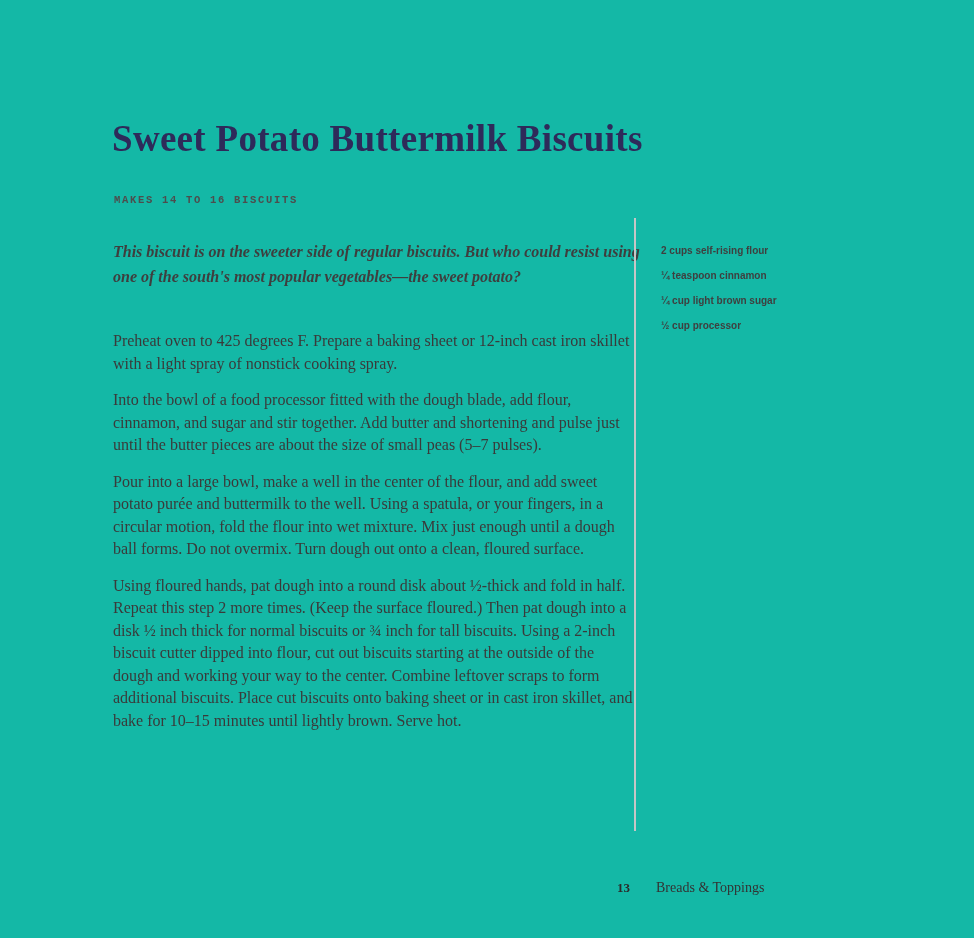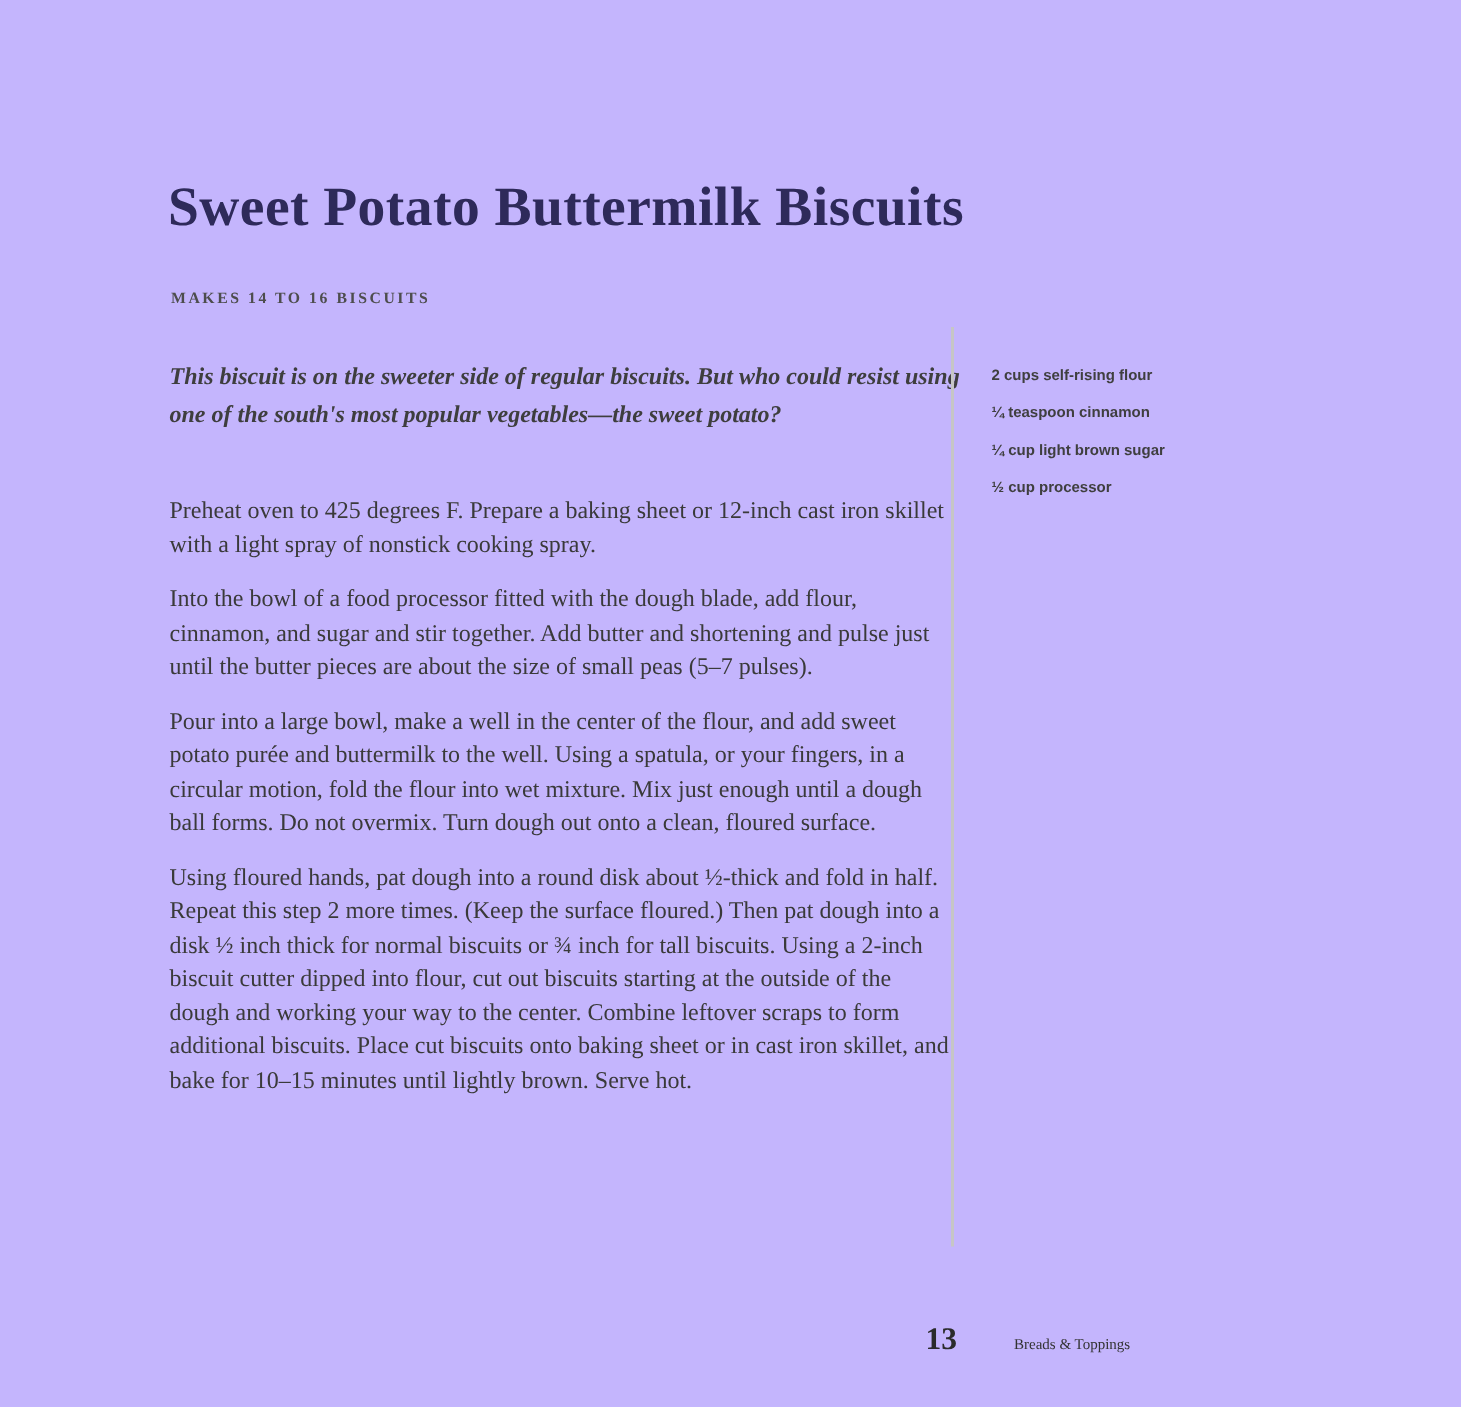--- a/index.html
+++ b/index.html
@@ -1,39 +1,39 @@
 <!DOCTYPE html>
 <html><head>
 <meta charset="utf-8">
 <style>
   html, body { margin: 0; padding: 0; background: #ffffff; }
   .page {
     position: relative;
     width: 974px;
     height: 938px;
-    background: #c4b5fd;
+    background: #14b8a6;
     overflow: hidden;
     font-family: "Liberation Serif", serif;
   }
   .recipe-title {
     position: absolute;
     left: 112px;
     top: 92px;
     font-family: "Liberation Serif", serif;
     font-weight: bold;
     font-size: 37px;
     letter-spacing: 0.3px;
     color: #2e2a5a;
     white-space: nowrap;
   }
   .yield-note {
     position: absolute;
     left: 114px;
     top: 194px;
-    font-family: Liberation Serif, serif;
+    font-family: Liberation Mono, monospace;
     font-weight: bold;
     font-size: 10.5px;
     letter-spacing: 1.7px;
     color: #4d4d4d;
     text-transform: uppercase;
   }
   .headnote {
     position: absolute;
     left: 113px;
     top: 239px;
@@ -86,22 +86,22 @@
   .page-footer {
     position: absolute;
     left: 617px;
     top: 880px;
     display: flex;
     align-items: baseline;
     gap: 26px;
     font-family: "Liberation Serif", serif;
     color: #2b2b2b;
   }
-  .page-number { font-weight: bold; font-size: 21px; }
-  .section-name { font-size: 10px; color: #333333; margin-left: 12px; }
+  .page-number { font-weight: bold; font-size: 13px; }
+  .section-name { font-size: 14px; color: #333333; }
 </style>
 </head>
 <body>
 
 <div class="page">
 
   <h1 class="recipe-title">Sweet Potato Buttermilk Biscuits</h1>
 
   <div class="yield-note">MAKES 14 TO 16 BISCUITS</div>
 

